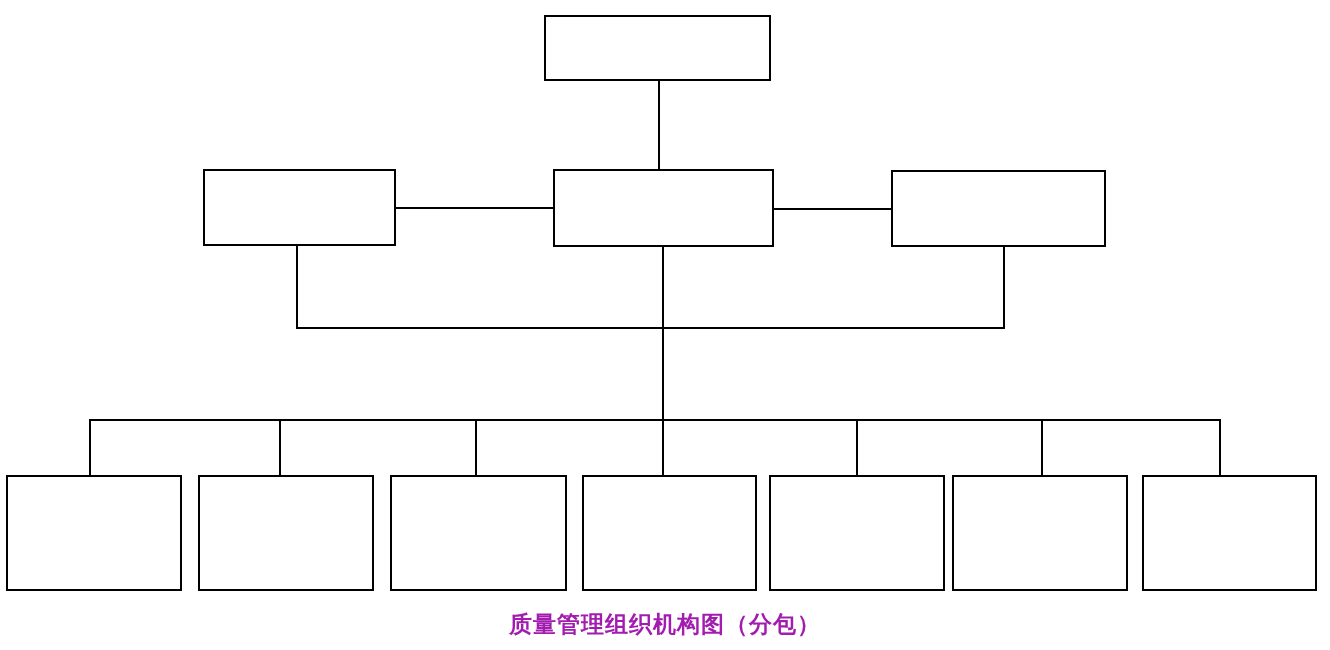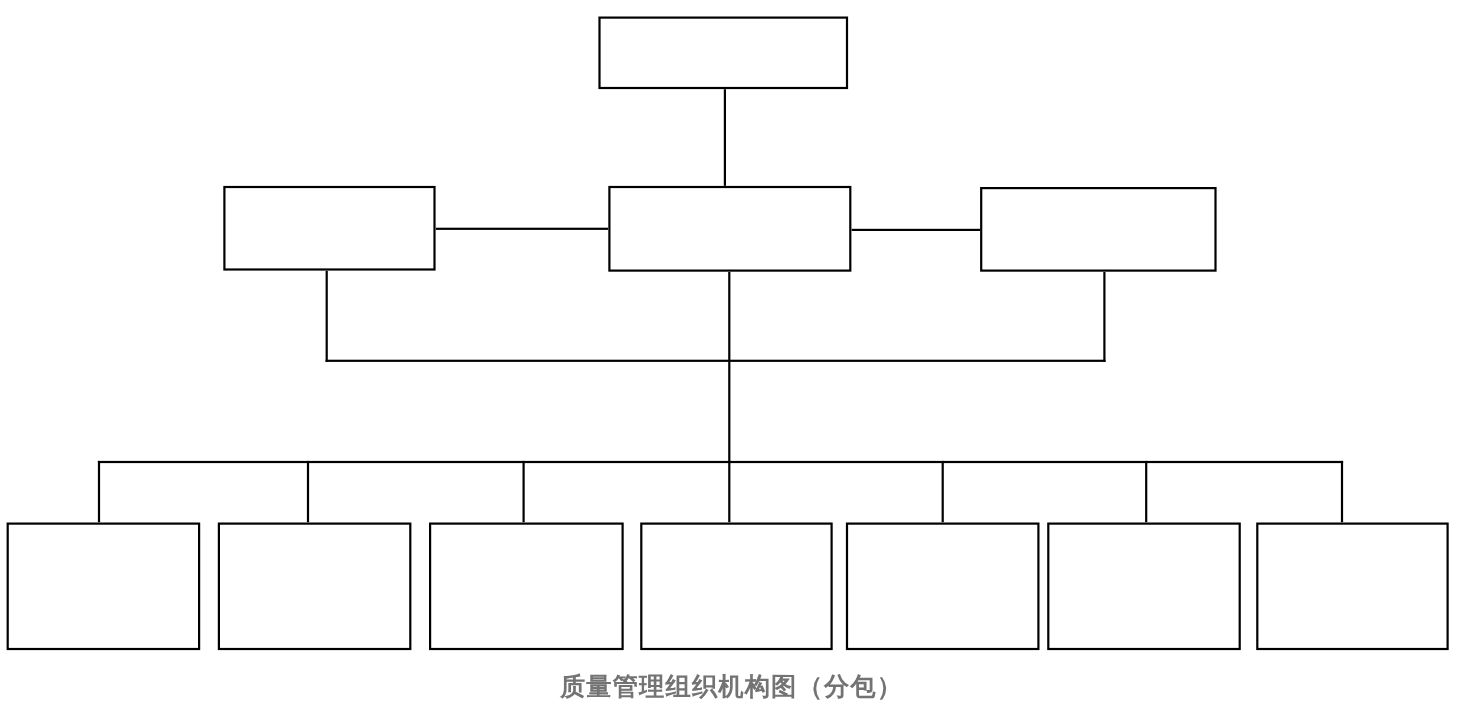--- a/index.html
+++ b/index.html
@@ -33,21 +33,21 @@
     z-index: 1;
   }
   .caption {
     position: absolute;
     left: 0;
     top: 609px;
     width: 100%;
     text-align: center;
     font-size: 23px;
     font-weight: bold;
-    color: #737373;
+    color: #a21caf;
     letter-spacing: 1px;
     font-family: "Liberation Serif", "DejaVu Serif", serif;
   }
 </style>
 </head>
 <body>
 
 <div class="canvas">
 
   <div class="org-box" style="left:544px; top:15px; width:227px; height:66px;">

